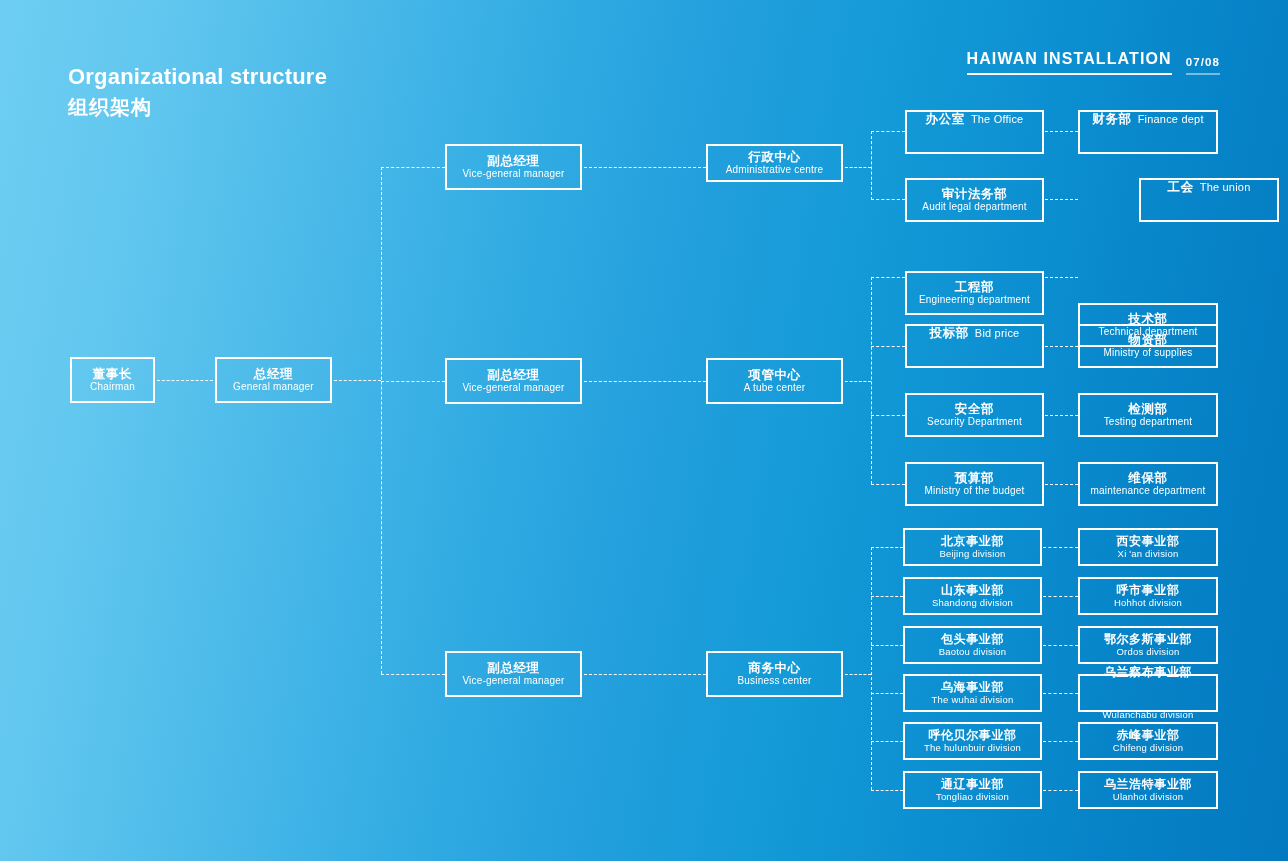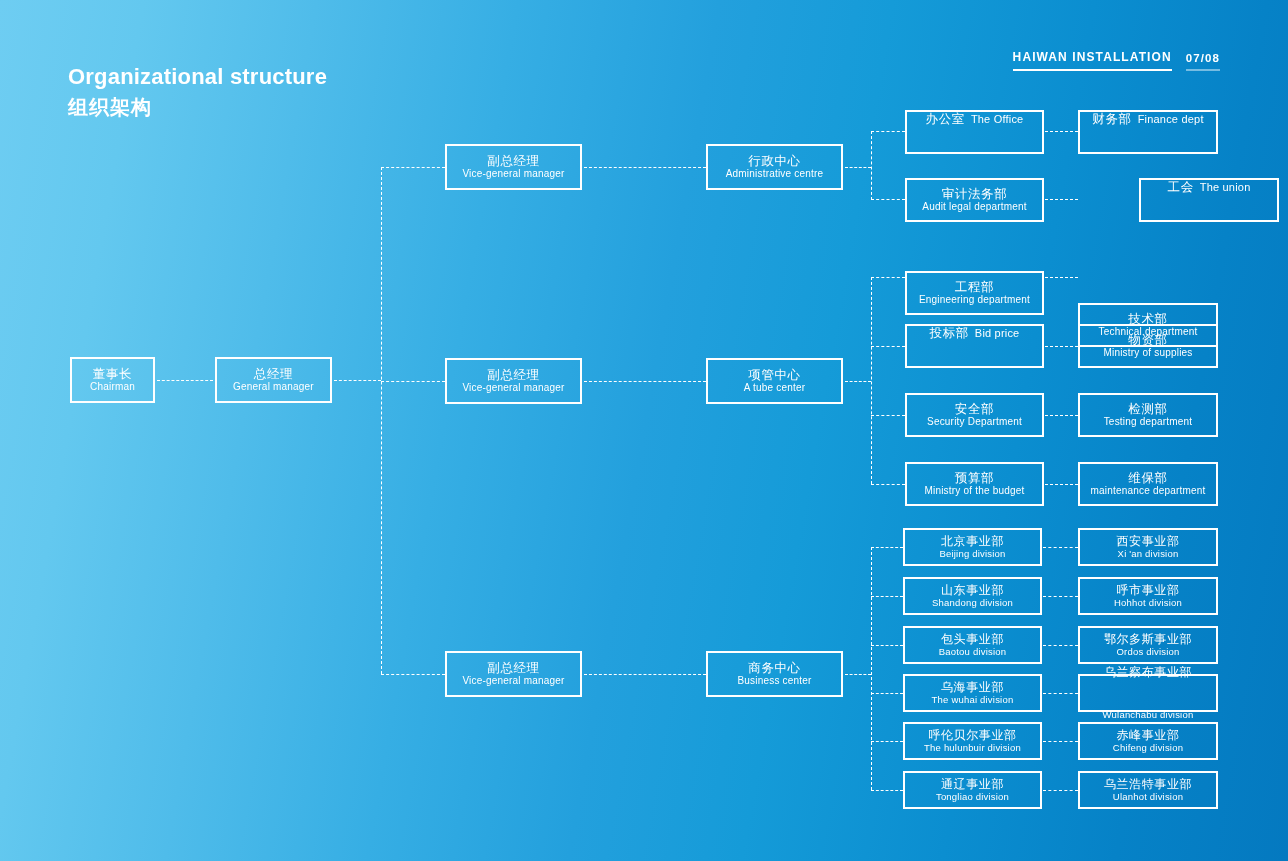--- a/index.html
+++ b/index.html
@@ -26,50 +26,50 @@
   }
   .title-cn {
     font-size: 20px; font-weight: bold; color: #ffffff;
     line-height: 30px; letter-spacing: 1px;
   }
   .pager {
     position: absolute; right: 68px; top: 50px;
     display: flex; align-items: flex-end; gap: 14px;
   }
   .pager-name {
-    font-size: 12px; font-weight: bold; color: #ffffff;
+    font-size: 16px; font-weight: bold; color: #ffffff;
     letter-spacing: 1.1px; padding-bottom: 5px;
     border-bottom: 2px solid #ffffff;
   }
   .pager-num {
     font-size: 11.5px; font-weight: bold; color: #ffffff;
     letter-spacing: 1.1px; padding-bottom: 5px;
     border-bottom: 2px solid rgba(255,255,255,.45);
   }
 
   
   .node {
     position: absolute;
     border: 2px solid #ffffff;
     display: flex; flex-direction: column;
     align-items: center; justify-content: center;
     color: #ffffff; text-align: center;
     line-height: 1.18;
   }
-  .node .cn { font-size: 12.5px; font-weight: normal; letter-spacing: .6px; text-align: right; }
+  .node .cn { font-size: 12.5px; font-weight: bold; letter-spacing: .6px; text-align: right; }
   .node .en { font-size: 10px; letter-spacing: .2px; }
   .node.inline { flex-direction: row; gap: 6px; align-items: baseline; }
   .node.inline .en { font-size: 11px; }
 
   .n-chairman { left: 70px;  top: 357px; width: 85px;  height: 46px; }
   .n-gm       { left: 215px; top: 357px; width: 117px; height: 46px; }
   .n-vgm1     { left: 445px; top: 144px; width: 137px; height: 46px; }
   .n-vgm2     { left: 445px; top: 358px; width: 137px; height: 46px; }
   .n-vgm3     { left: 445px; top: 651px; width: 137px; height: 46px; }
-  .n-adm      { left: 706px; top: 144px; width: 137px; height: 46px; }
+  .n-adm      { left: 706px; top: 144px; width: 137px; height: 38px; }
   .n-tube     { left: 706px; top: 358px; width: 137px; height: 46px; }
   .n-biz      { left: 706px; top: 651px; width: 137px; height: 46px; }
 
   .dept { position: absolute; width: 139px; height: 44px; }
   .dept.col2 { width: 140px; }
   .div-box { position: absolute; width: 139px; height: 38px; }
   .div-box .cn { font-size: 12px; }
   .div-box .en { font-size: 9.5px; }
   .div-box.col2 { width: 140px; }
 

